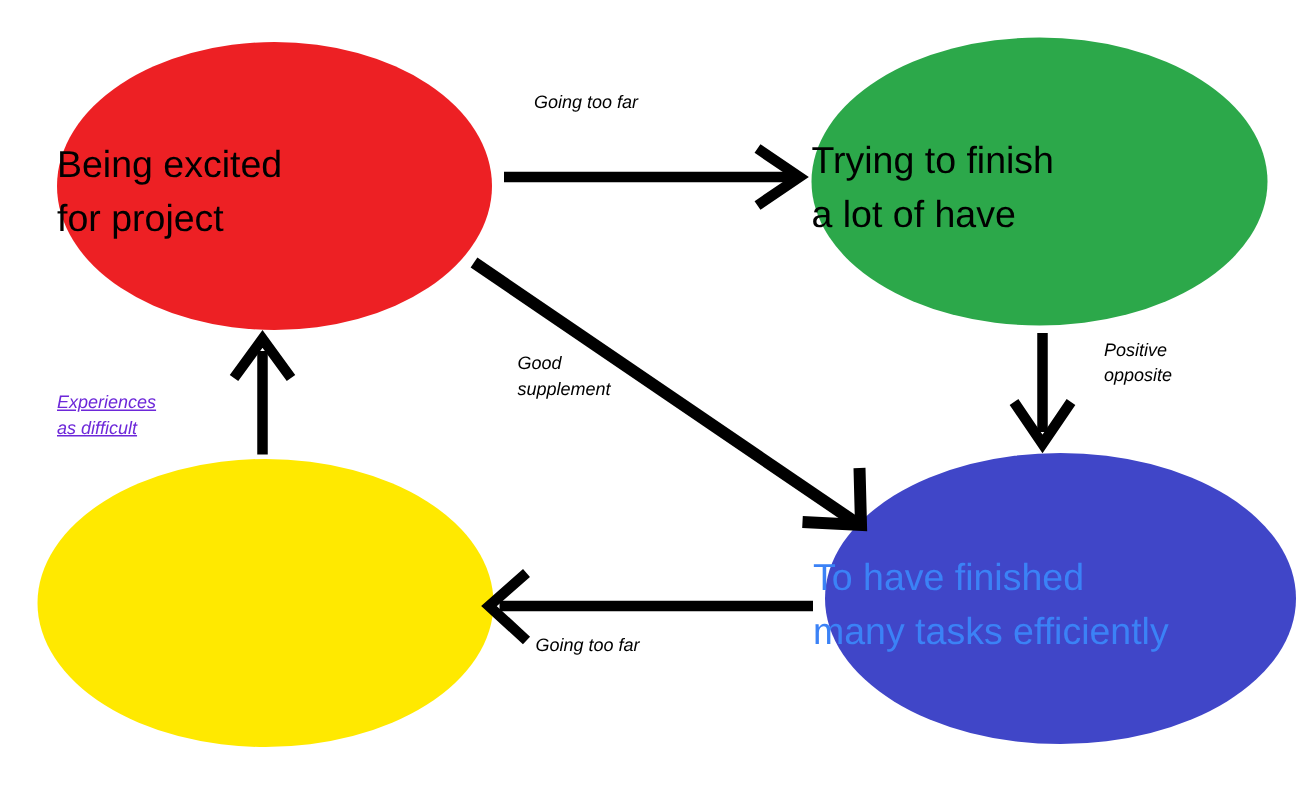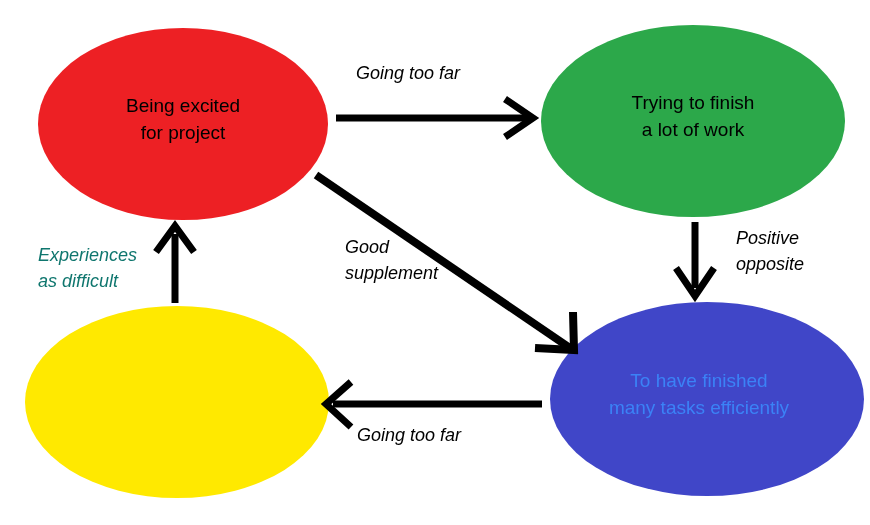--- a/index.html
+++ b/index.html
@@ -20,34 +20,33 @@
   }
   #diagram-svg {
     position: absolute;
     left: 0;
     top: 0;
     width: 870px;
     height: 525px;
   }
   .node-label {
     position: absolute;
-    text-align: center;
     color: #000000;
     font-family: "Liberation Sans", sans-serif;
-    font-size: 19px;
+    font-size: 25px;
     line-height: 1.42;
     white-space: pre-line;
     pointer-events: none;
   }
   .edge-label {
     position: absolute;
     color: #000000;
     font-family: "Liberation Sans", sans-serif;
     font-style: italic;
-    font-size: 18px;
+    font-size: 12px;
     line-height: 1.45;
     white-space: pre-line;
   }
   .node-hit {
     position: absolute;
     border-radius: 50%;
   }
 </style>
 </head>
 <body>
@@ -86,34 +85,34 @@
       <path d="M 535 348 L 574 350 L 573 312" stroke="#000000" stroke-width="8" fill="none" stroke-linecap="butt" stroke-linejoin="miter"></path>
     </g>
   </svg>
 
   <div class="node-hit" style="left:38px; top:28px; width:290px; height:192px;"></div>
   <div class="node-label" style="left: 38px; top: 93px; width: 290px; color: rgb(0, 0, 0);">Being excited
 for project</div>
 
   <div class="node-hit" style="left:541px; top:25px; width:304px; height:192px;"></div>
   <div class="node-label" style="left: 541px; top: 90px; width: 304px; color: rgb(0, 0, 0);">Trying to finish
-a lot of work</div>
+a lot of have</div>
 
   <div class="node-hit" style="left:550px; top:302px; width:314px; height:194px;"></div>
   <div class="node-label" style="left: 542px; top: 368px; width: 314px; color: #3b82f6;">To have finished
 many tasks efficiently</div>
 
   <div class="node-hit" style="left:25px; top:306px; width:304px; height:192px;"></div>
 
   <div class="edge-label" style="left: 356px; top: 60px; color: rgb(0, 0, 0);">Going too far</div>
 
   <div class="edge-label" style="left: 716px; top: 225px; color: rgb(0, 0, 0); margin-left: 20px;">Positive
 opposite</div>
 
   <div class="edge-label" style="left: 357px; top: 422px; color: rgb(0, 0, 0);">Going too far</div>
 
-  <div class="edge-label" style="left: 38px; top: 242px; color: #0f766e;">Experiences
+  <div class="edge-label" style="left: 38px; top: 260px; color: #6d28d9; text-decoration: underline;">Experiences
 as difficult</div>
 
   <div class="edge-label" style="left: 345px; top: 234px; color: rgb(0, 0, 0);">Good
 supplement</div>
 
 </div>
 
 </body></html>

